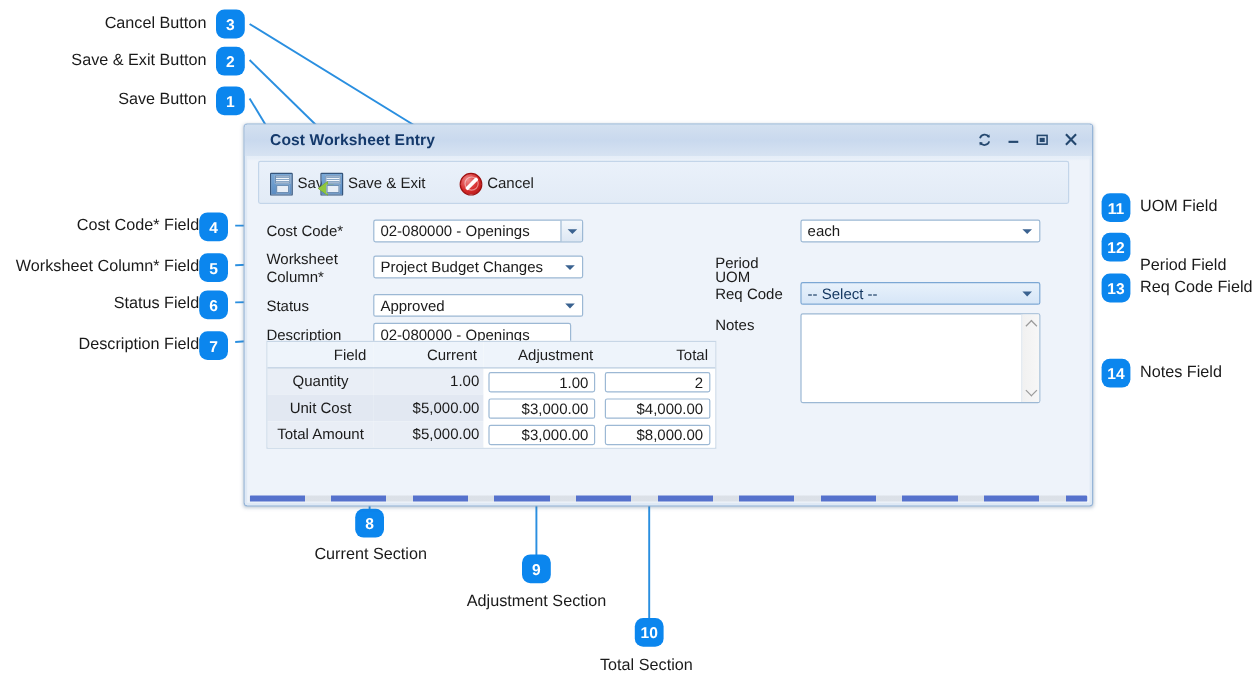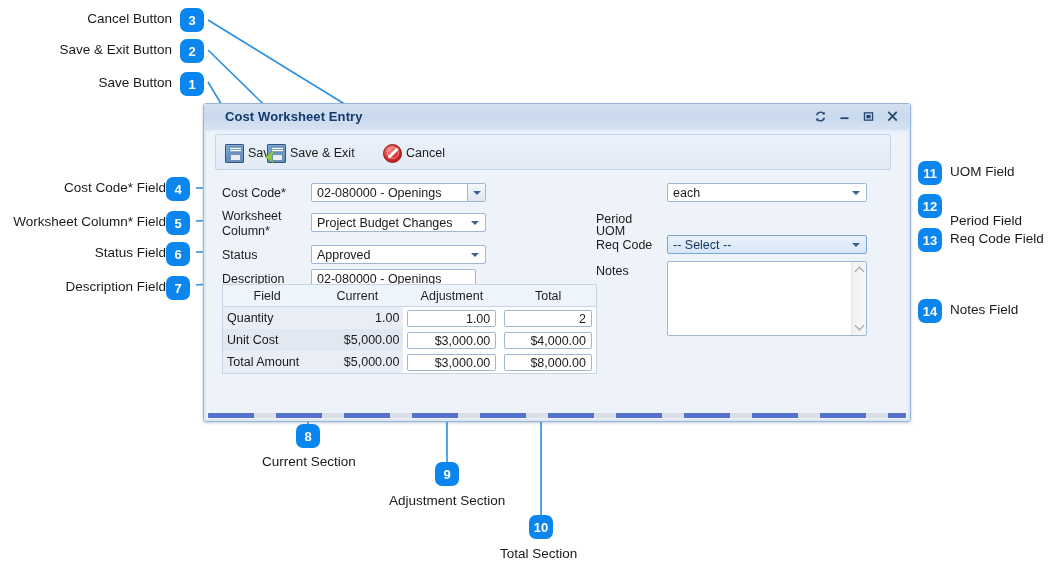--- a/index.html
+++ b/index.html
@@ -204,35 +204,35 @@
     position:absolute;left:7px;top:108px;width:375px;
     border:1px solid #c7d6e6;
     background:#ffffff;
     box-sizing:border-box;
   }
   #grid table{border-collapse:collapse;width:100%;font-size:12.5px;}
   #grid th{
     background:#eef4fb;
     color:#1d1d1d;
     font-weight:normal;
-    text-align:center;
+    text-align:right;
     padding:2px 6px;
     border-bottom:1px solid #c7d6e6;
     height:17px;
   }
   #grid td{
     padding:1px 4px;
     height:20px;
     color:#1a1a1a;
   }
   .col-field{width:90px;}
   .col-current{width:92px;}
   .col-adj{width:94px;margin-top:45px;}
   .col-total{width:94px;}
-  td.cell-label{text-align:left;background:#e9eef6;padding-left:6px;}
+  td.cell-label{text-align:center;background:#e9eef6;padding-left:6px;}
   td.cell-current{text-align:right;background:#e9eef6;padding-right:7px;}
   tr.alt td.cell-label, tr.alt td.cell-current{background:#e2e8f2;}
   td.cell-input{padding:1px 3px;background:#ffffff;}
   .mini-input{
     border:1px solid #9cb8d4;
     border-radius:2px;
     background:#ffffff;
     height:17px;
     line-height:17px;
     text-align:right;

